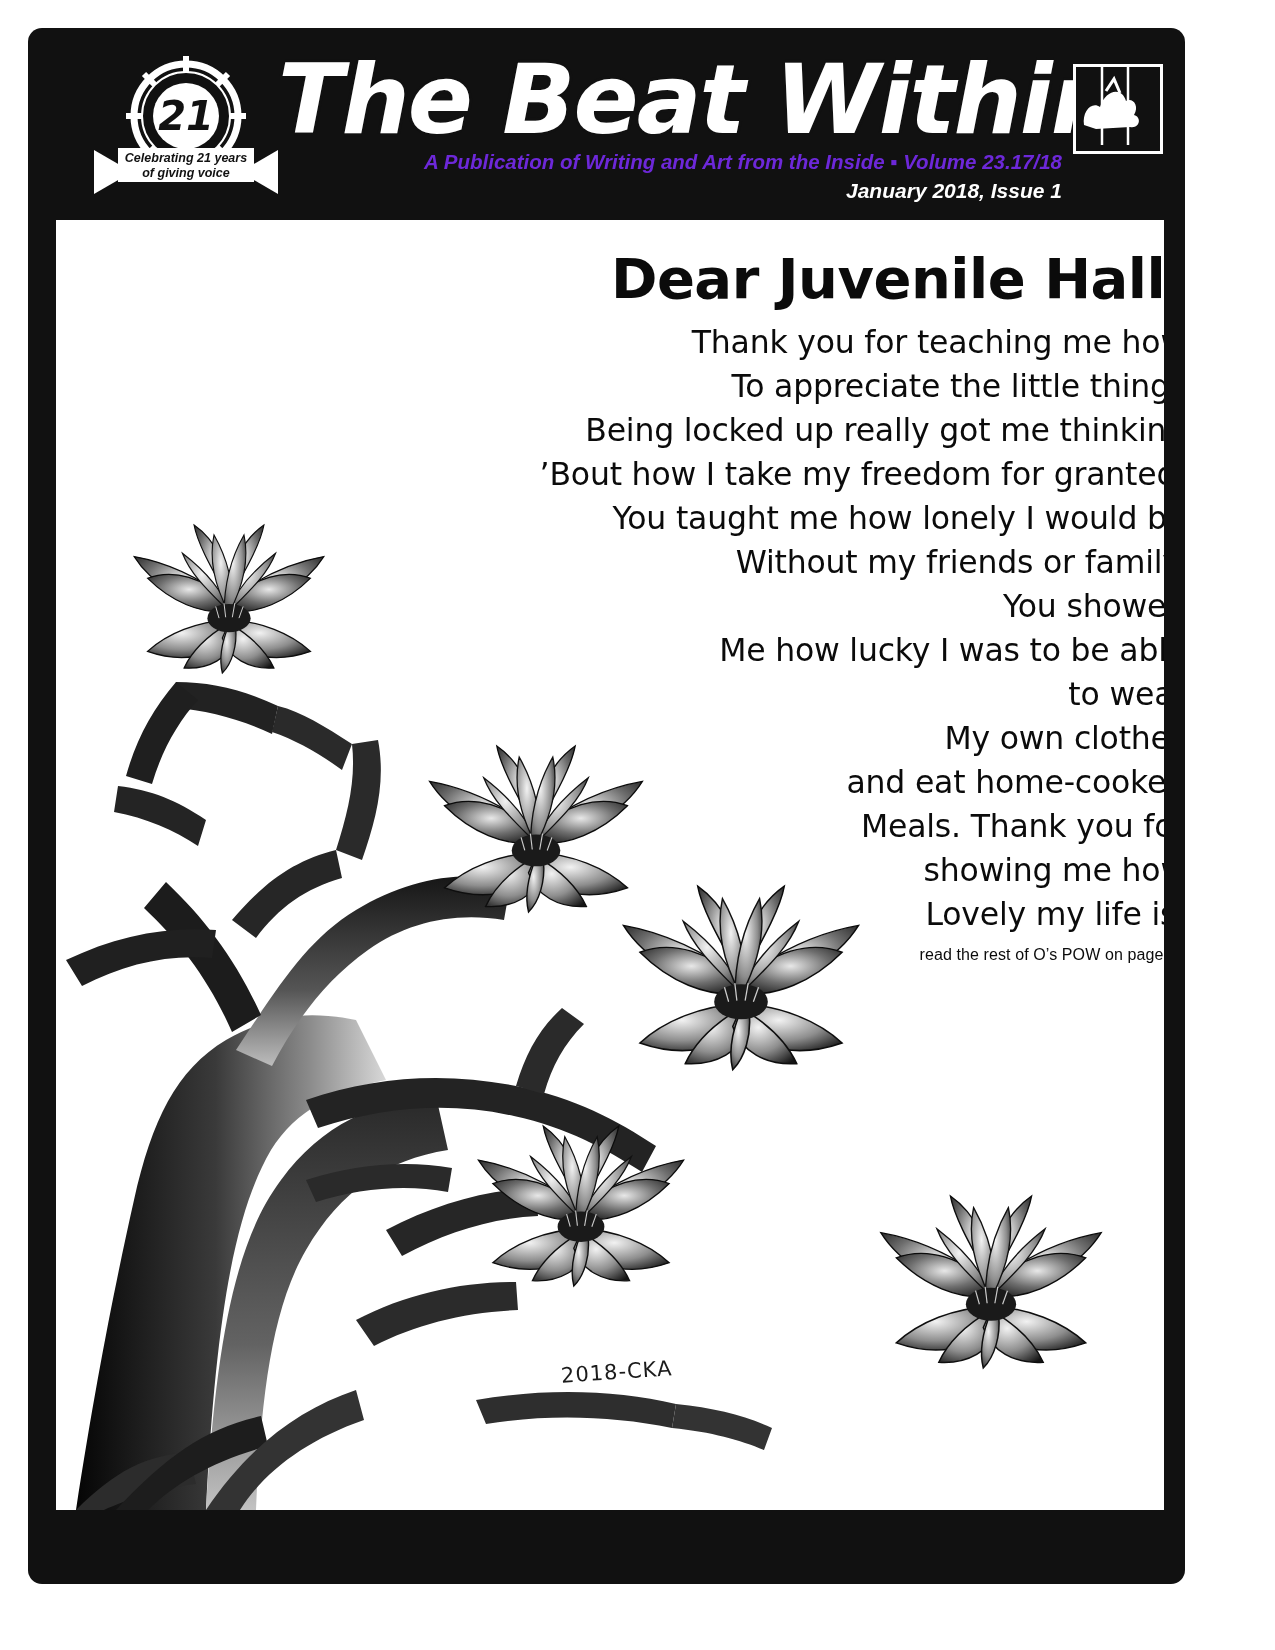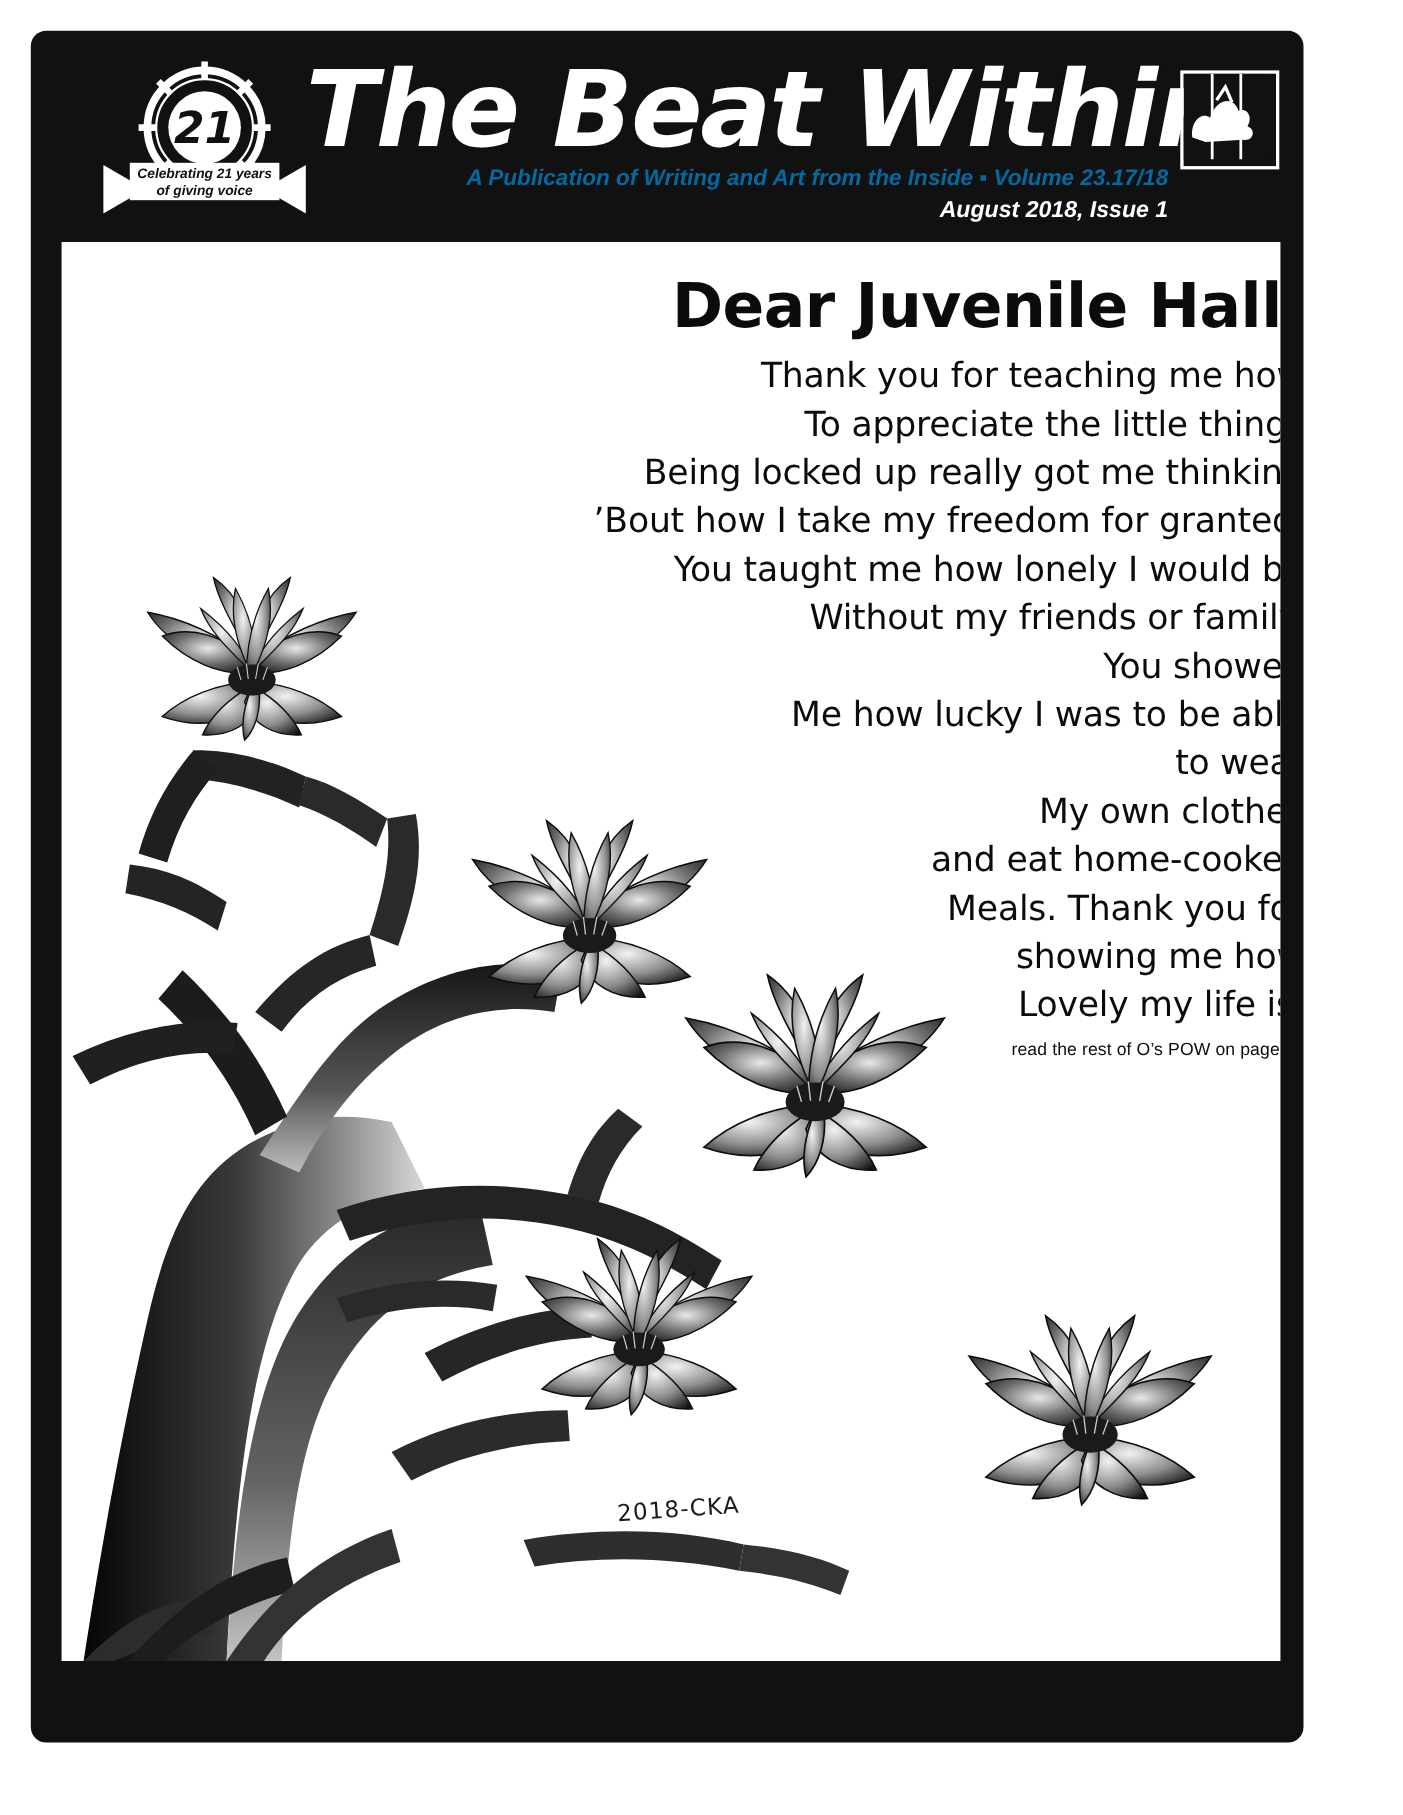--- a/index.html
+++ b/index.html
@@ -75,21 +75,21 @@
     white-space: nowrap;
     text-shadow:
       3px 0 0 #111, -3px 0 0 #111, 0 3px 0 #111, 0 -3px 0 #111;
   }
   .subtitle {
     font-family: "Liberation Sans", sans-serif;
     font-weight: bold;
     font-style: italic;
     font-size: 20.5px;
     line-height: 28px;
-    color: #0369a1;
+    color: #6d28d9;
     text-align: right;
     padding-right: 6px;
     margin-top: -4px;
   }
   .issue-line {
     font-family: "Liberation Sans", sans-serif;
     font-weight: bold;
     font-style: italic;
     font-size: 21px;
     line-height: 30px;
@@ -204,21 +204,21 @@
         <text x="100" y="76" text-anchor="middle" font-family="DejaVu Sans, sans-serif" font-size="40" font-weight="bold" font-style="italic" fill="#111111">21</text>
         <rect x="32" y="94" width="136" height="34" fill="#ffffff"></rect>
         <text x="100" y="108" text-anchor="middle" font-family="Liberation Sans, sans-serif" font-size="12.5" font-weight="bold" font-style="italic" fill="#111111">Celebrating 21 years</text>
         <text x="100" y="123" text-anchor="middle" font-family="Liberation Sans, sans-serif" font-size="12.5" font-weight="bold" font-style="italic" fill="#111111">of giving voice</text>
       </svg>
     </div>
 
     <div class="title-block">
       <div class="paper-title">The Beat Within</div>
       <div class="subtitle">A Publication of Writing and Art from the Inside ▪ Volume 23.17/18</div>
-      <div class="issue-line">August 2018, Issue 1</div>
+      <div class="issue-line">January 2018, Issue 1</div>
     </div>
 
     <div class="logo-box">
       <svg width="78" height="78" viewBox="0 0 78 78" xmlns="http://www.w3.org/2000/svg">
         <rect x="0" y="0" width="78" height="78" fill="#111111"></rect>
         <g stroke="#ffffff" stroke-width="2.5" fill="none">
           <line x1="26" y1="0" x2="26" y2="78"></line>
           <line x1="52" y1="0" x2="52" y2="78"></line>
           <path d="M8 58 C6 44 16 34 24 40 C30 22 46 20 50 34 C56 30 64 38 58 48
                    C66 50 64 62 54 60 L20 62 Z" fill="#ffffff" stroke="none"></path>

